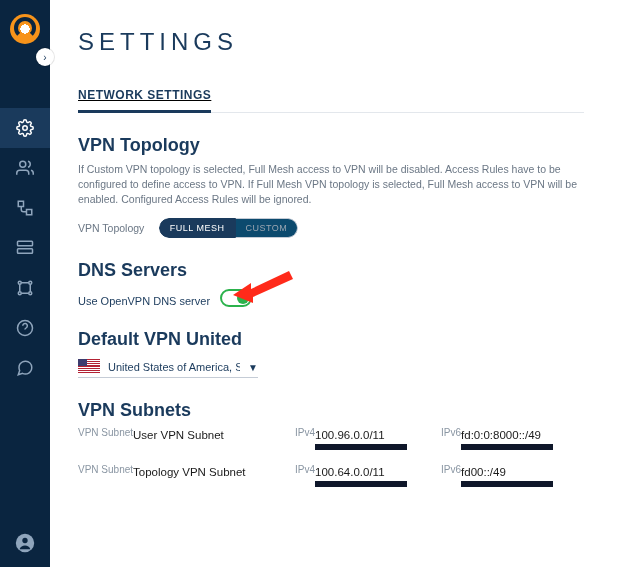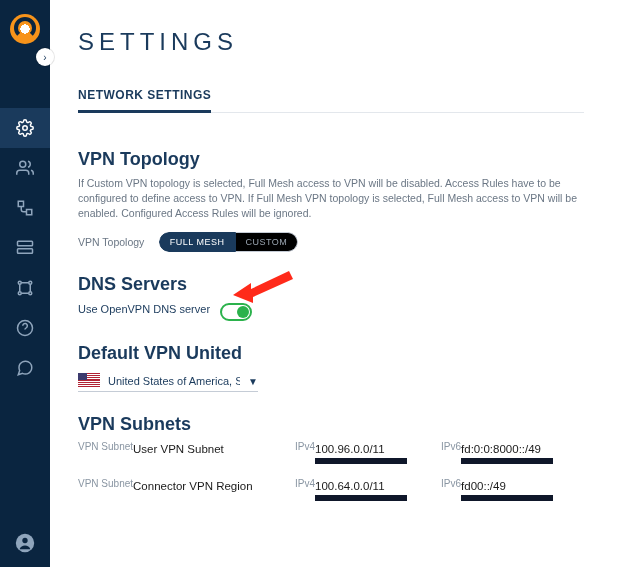--- a/index.html
+++ b/index.html
@@ -8,33 +8,33 @@
 .logo { width: 30px; height: 30px; margin: 14px 0 8px; border-radius: 50%; background: radial-gradient(circle at center, #fff 0 22%, transparent 22%), #f7931a; position: relative; }
 .logo::before { content:""; position:absolute; left:50%; top:50%; width:14px; height:14px; border:4px solid #0a2540; border-bottom-color:transparent; border-radius:50%; transform:translate(-50%,-55%); }
 .chevron-circle { width: 18px; height: 18px; background: #fff; border-radius: 50%; position: absolute; left: 36px; top: 48px; display:flex; align-items:center; justify-content:center; font-size:10px; color:#1a3a5c; box-shadow: 0 0 0 1px rgba(0,0,0,0.1);}
 .nav { margin-top: 56px; width: 100%; display: flex; flex-direction: column; align-items: center; gap: 0; }
 .nav-item { width: 50px; height: 40px; display: flex; align-items: center; justify-content: center; color: #8fa5bc; cursor: pointer; }
 .nav-item.active { background: #1a3a5c; color: #fff; }
 .nav-item svg { width: 18px; height: 18px; }
 .user-icon { position: absolute; bottom: 14px; left: 0; width: 50px; display:flex; justify-content:center; color:#8fa5bc; }
 .main { position: absolute; left: 50px; top: 0; right: 0; bottom: 0; padding: 28px 36px 0 28px; overflow: hidden; }
 h1 { font-size: 24px; letter-spacing: 5px; font-weight: 500; color: #1a3a5c; margin-bottom: 26px; }
-.tabs { display: flex; gap: 29px; border-bottom: 1px solid #e3e7ec; margin-bottom: 36px; }
+.tabs { display: flex; gap: 29px; border-bottom: 1px solid #e3e7ec; margin-bottom: 22px; text-decoration: underline; }
 .tab { padding: 6px 0 10px; font-size: 12px; letter-spacing: 0.5px; color: #9aa5b1; cursor: pointer; position: relative; }
 .tab.active { color: #1a3a5c; font-weight: 600; }
 .tab.active::after { content:""; position:absolute; left:0; right:0; bottom:-1px; height:3px; background:#1a3a5c; }
 h2 { font-size: 18px; color: #1a3a5c; font-weight: 700; margin-bottom: 6px; }
 .desc { font-size: 10.5px; line-height: 1.45; color: #6b7785; margin-bottom: 10px; }
 .row-label { font-size: 10.5px; color: #6b7785; margin-right: 10px; }
 .pill-group { display:inline-flex; border-radius: 12px; overflow:hidden; vertical-align:middle; }
 .pill { font-size: 9px; letter-spacing: 0.5px; padding: 4px 10px; border:1px solid #c5ccd6; cursor:pointer; }
 .pill.primary { background:#1a3a5c; color:#fff; border-color:#1a3a5c; border-radius:12px 0 0 12px; }
-.pill.secondary { background:#000000; color:#9aa5b1; border-left:none; border-radius:0 12px 12px 0; }
+.pill.secondary { background:#0c4a6e; color:#9aa5b1; border-left:none; border-radius:0 12px 12px 0; }
 .section { margin-bottom: 22px; }
-.dns-row { display:flex; align-items:flex-start; gap:10px; margin-top:8px; }
+.dns-row { display:flex; align-items:flex-end; gap:10px; margin-top:8px; }
 .dns-label { font-size: 11px; color:#1a3a5c; }
 .toggle { width:32px; height:18px; border-radius:9px; border:2px solid #2bb24c; background:#fff; position:relative; cursor:pointer; }
 .toggle .knob { width:12px; height:12px; background:#2bb24c; border-radius:50%; position:absolute; right:1px; top:1px; }
 .arrow { position:absolute; left:233px; top:267px; pointer-events:none; }
 .region-row { display:flex; align-items:flex-end; gap:8px; border-bottom:1px solid #c5ccd6; padding:3px 0 4px; width:180px; margin-top:4px; cursor:pointer;}
 .flag { width:22px; height:14px; display:inline-block; position:relative; background: repeating-linear-gradient(#b22234 0 1.08px, #fff 1.08px 2.16px); }
 .flag::before { content:""; position:absolute; left:0; top:0; width:9px; height:7.5px; background:#3c3b6e; }
 .region-text { font-size:11px; color:#1a3a5c; white-space:nowrap; overflow:hidden; text-overflow:clip; flex:1; }
 .caret { font-size:10px; color:#1a3a5c; }
 .subnet-block { display:flex; gap:34px; margin-top:6px; margin-bottom:14px;}
@@ -157,21 +157,21 @@
           <span class="val">100.96.0.0/11</span>
         </div>
       <div class="subcol">
           <span class="lbl">IPv6</span>
           <span class="val">fd:0:0:8000::/49</span>
         </div>
     </div>
     <div class="subnet-block">
       <div class="subcol name">
           <span class="lbl">VPN Subnet</span>
-          <span class="val">Connector VPN Region</span>
+          <span class="val">Topology VPN Subnet</span>
         </div>
       <div class="subcol">
           <span class="lbl">IPv4</span>
           <span class="val">100.64.0.0/11</span>
         </div>
       <div class="subcol">
           <span class="lbl">IPv6</span>
           <span class="val">fd00::/49</span>
         </div>
     </div>

